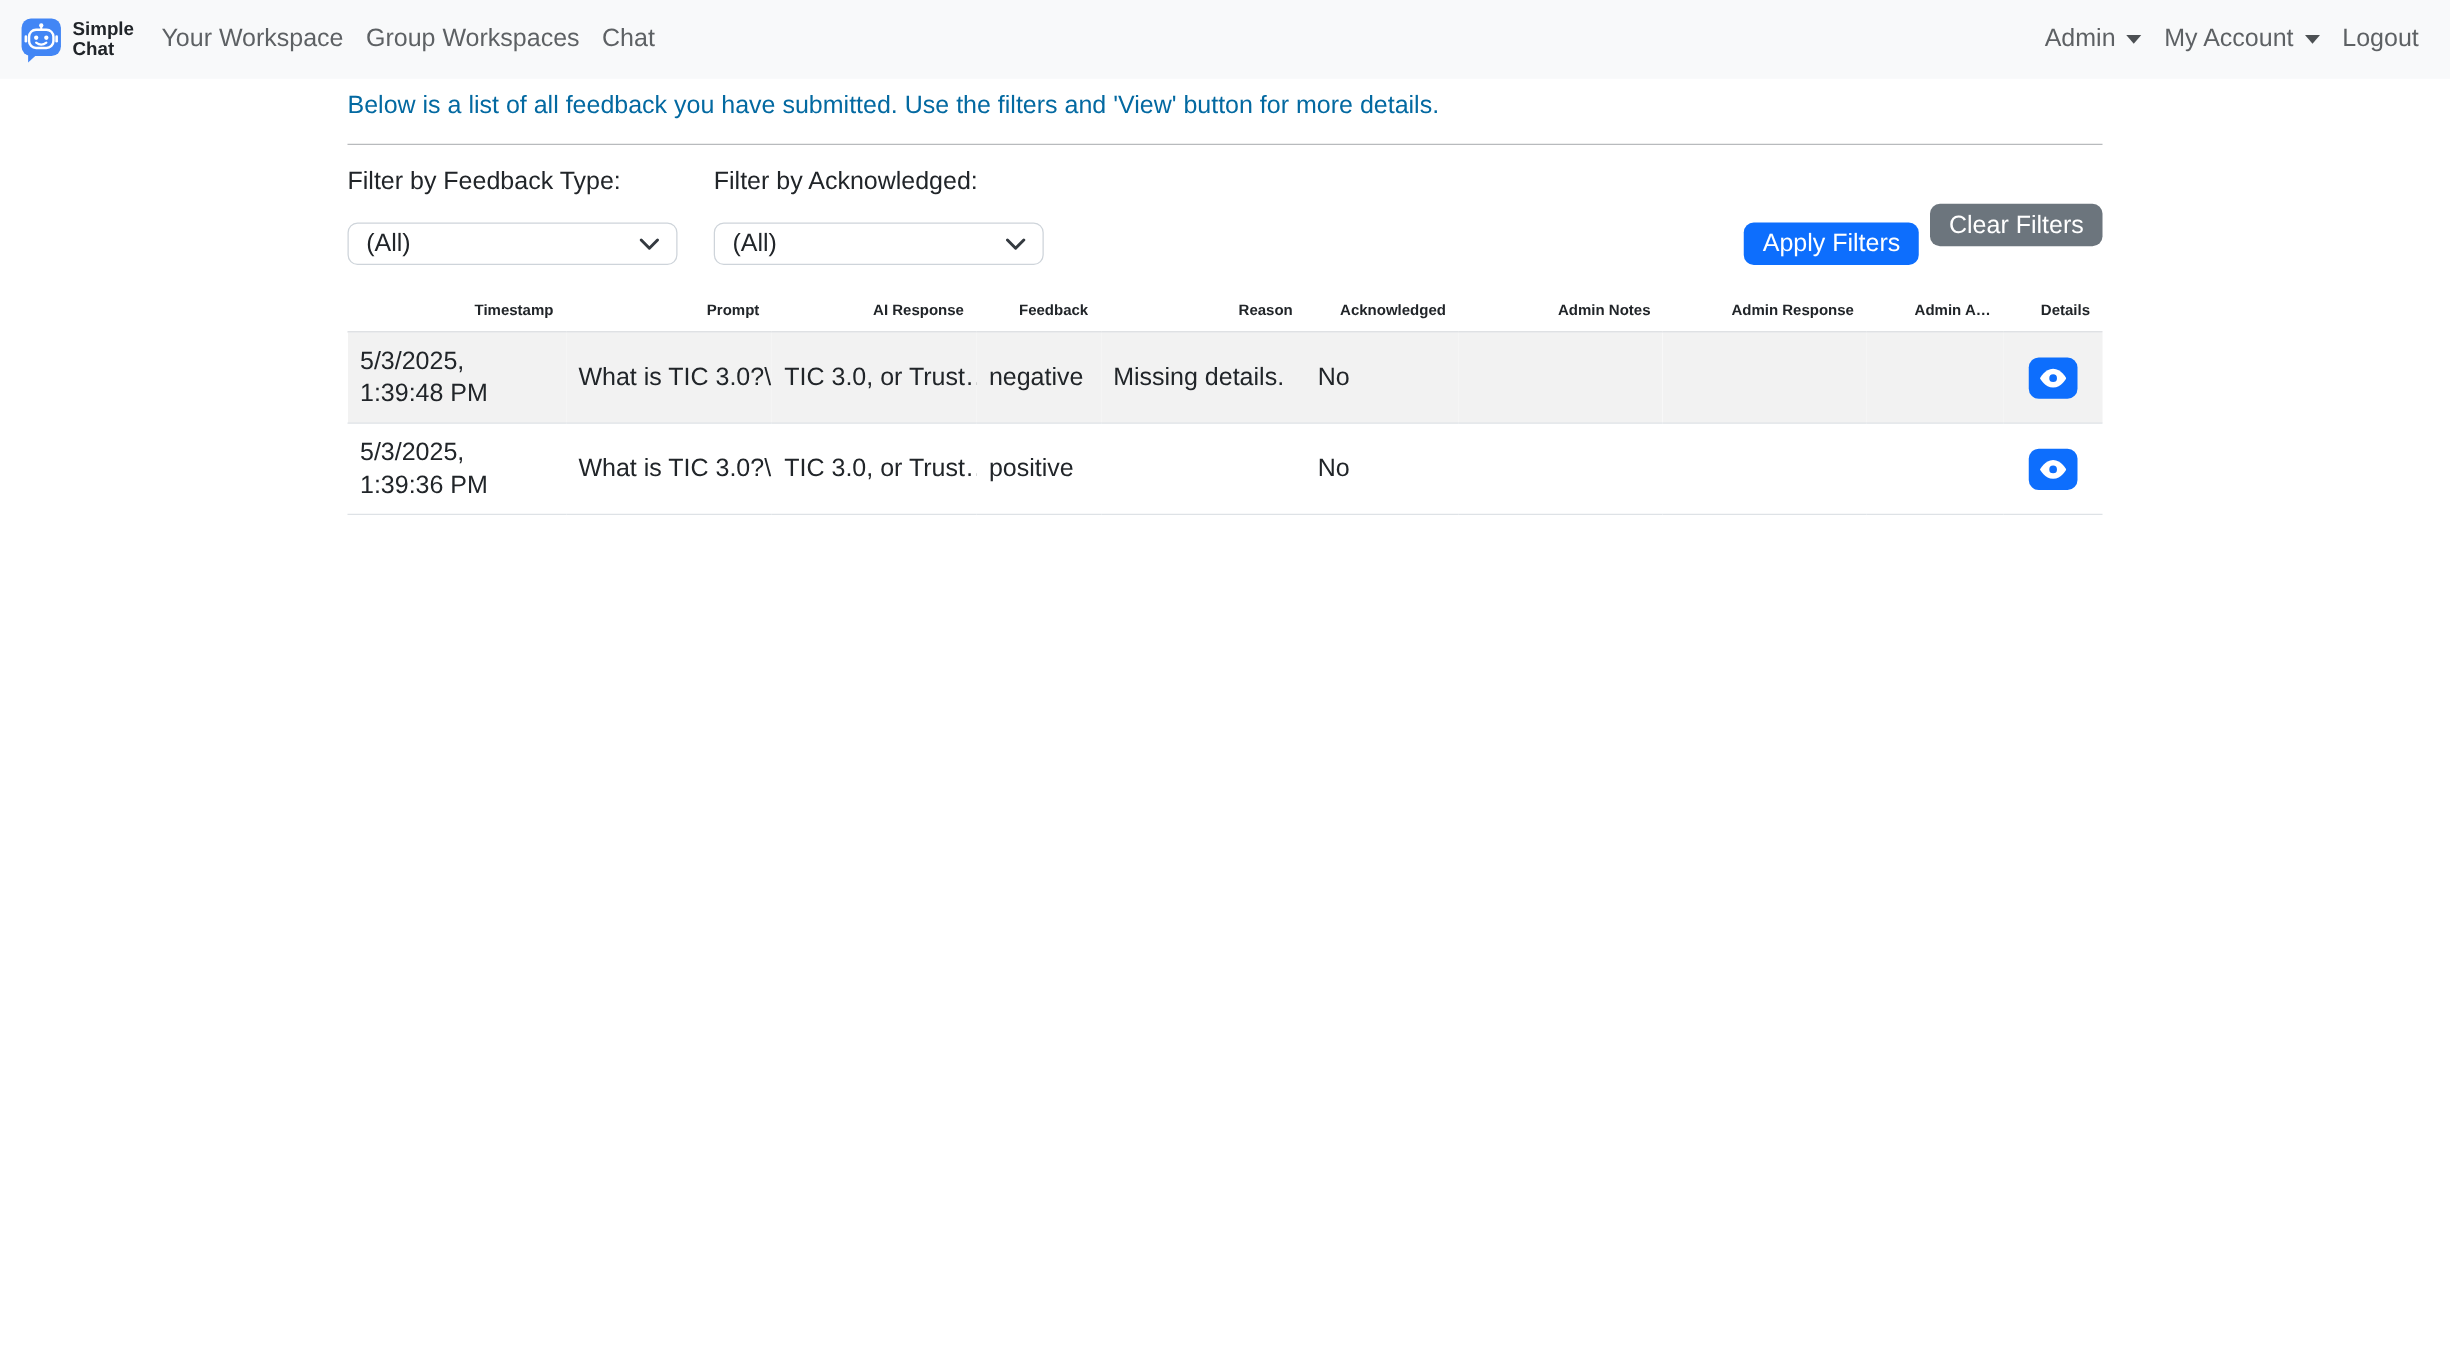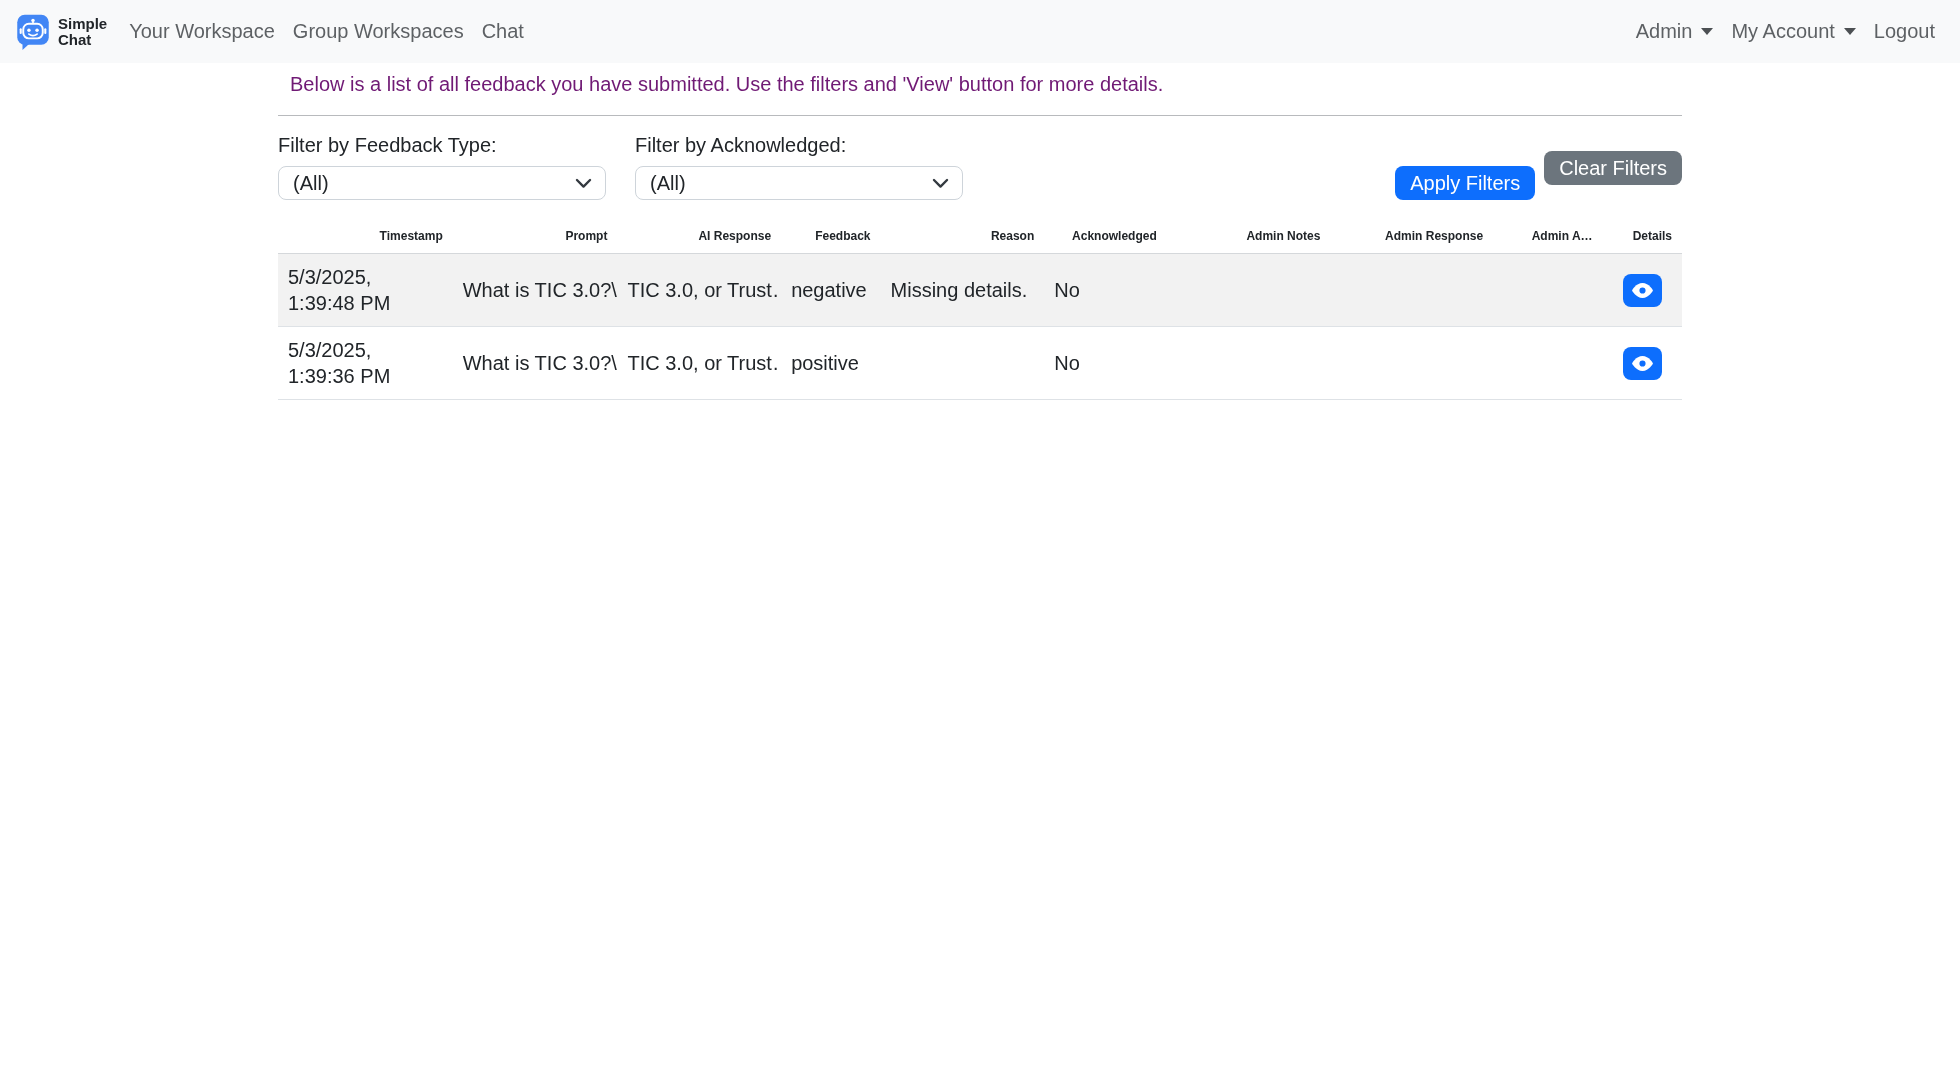--- a/index.html
+++ b/index.html
@@ -32,32 +32,32 @@
   .nav-right{margin-left:auto;display:flex;}
   .nav-right .nav-link{display:flex;align-items:center;gap:9px;}
   .caret{
     width:0;height:0;display:inline-block;
     border-left:6px solid transparent;border-right:6px solid transparent;
     border-top:7px solid rgba(33,37,41,.8);
   }
   
   .container{width:1404px;margin:0 auto;}
   h1.page-title{margin:14px 0 0;font-size:40px;font-weight:500;color:#212529;}
-  .subtitle{margin:10px 12px 0;font-size:20px;color:#701a75;}
+  .subtitle{margin:10px 0 0;font-size:20px;color:#0369a1;}
   hr.divider{margin:19px 0 18px;border:none;border-top:1px solid #b8babd;}
   
   .filter-row{display:flex;align-items:flex-end;}
   .filter-group{display:flex;flex-direction:column;margin-right:29px;}
-  .filter-label{margin-bottom:9px;color:#212529;}
+  .filter-label{margin-bottom:21px;color:#212529;}
   .select-wrap{position:relative;display:inline-block;}
   .select-wrap select{
     appearance:none;-webkit-appearance:none;
     font-family:"Liberation Sans",sans-serif;font-size:20px;color:#212529;
     border:1px solid #ced4da;border-radius:8px;background:#fff;
-    height:34px;padding:0 40px 0 14px;width:328px;cursor:pointer;outline:none;
+    height:34px;padding:0 40px 0 14px;width:264px;cursor:pointer;outline:none;
   }
   .select-wrap .chev{
     position:absolute;right:13px;top:50%;transform:translateY(-50%);
     pointer-events:none;display:flex;align-items:center;
   }
   .filter-buttons{margin-left:auto;display:flex;gap:9px;}
   .btn{
     font-family:"Liberation Sans",sans-serif;font-size:20px;color:#fff;
     border:none;border-radius:8px;height:34px;padding:0 15px;cursor:pointer;white-space:nowrap;
   }

